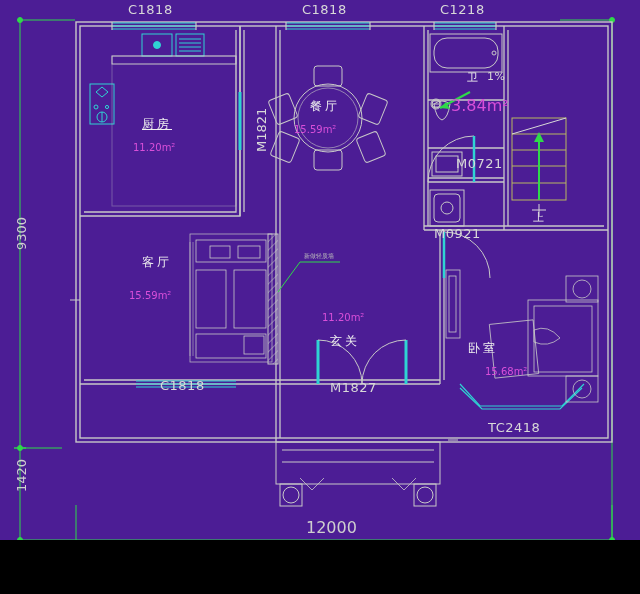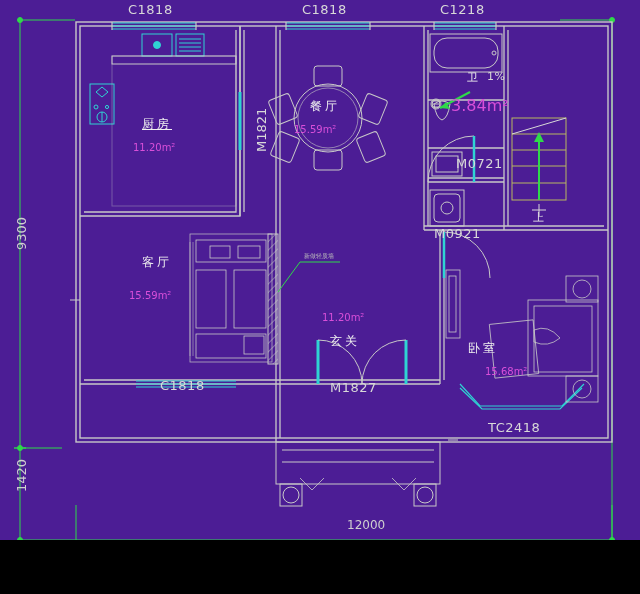--- a/index.html
+++ b/index.html
@@ -6,21 +6,21 @@
   body{width:640px;height:594px;overflow:hidden;
        font-family:"DejaVu Sans","Liberation Sans",sans-serif;}
   #stage{position:relative;width:640px;height:594px;background:#4c1d95;}
   #cad{position:absolute;left:0;top:0;width:640px;height:594px;}
   .lbl{position:absolute;color:#d8d8d8;font-size:13px;letter-spacing:.5px;
        white-space:nowrap;font-family:"DejaVu Sans",sans-serif;}
   .lbl.small{font-size:11px;}
   .rname{position:absolute;color:#f0f0f0;font-size:12px;white-space:nowrap;
          letter-spacing:3px;}
   .rarea{position:absolute;color:#d94fd9;font-size:10px;white-space:nowrap;}
-  .dim{position:absolute;color:#cfcfcf;font-size:12px;white-space:nowrap;margin-left:41px;}
+  .dim{position:absolute;color:#cfcfcf;font-size:16px;white-space:nowrap;}
   .dimv{position:absolute;color:#cfcfcf;font-size:13px;white-space:nowrap;
         transform:rotate(-90deg);transform-origin:left top;}
   .vert{position:absolute;white-space:nowrap;color:#d8d8d8;font-size:13px;
         transform:rotate(-90deg);transform-origin:left top;}
   .tiny{position:absolute;color:#bdbdbd;font-size:6px;white-space:nowrap;}
   .upmark{position:absolute;color:#e8e8e8;font-size:11px;}
   #titlebar{position:absolute;left:0;top:540px;width:640px;height:54px;
             background:#000;}
 </style>
 </head>

